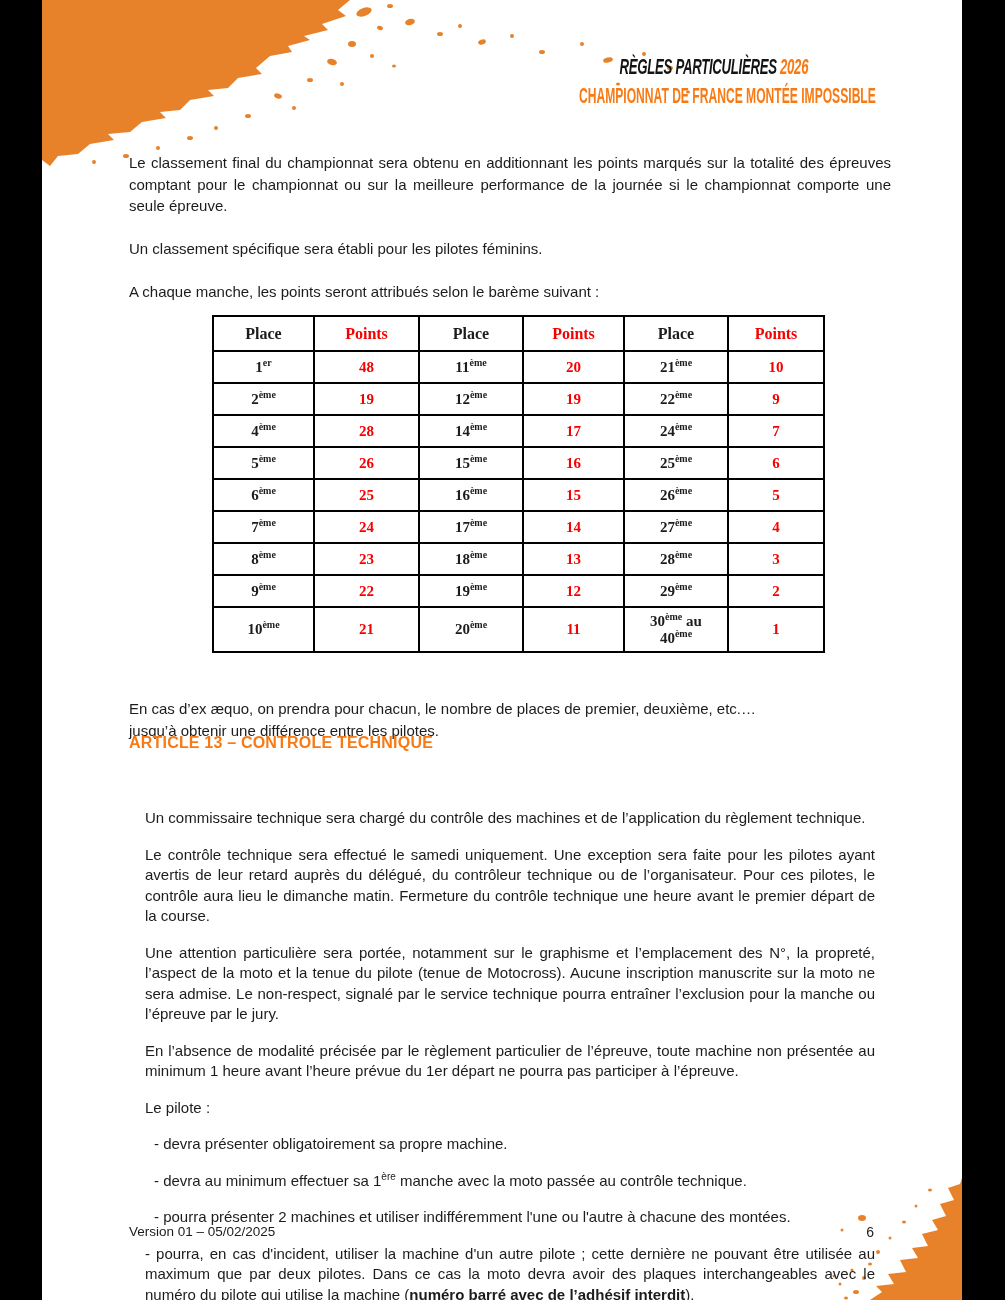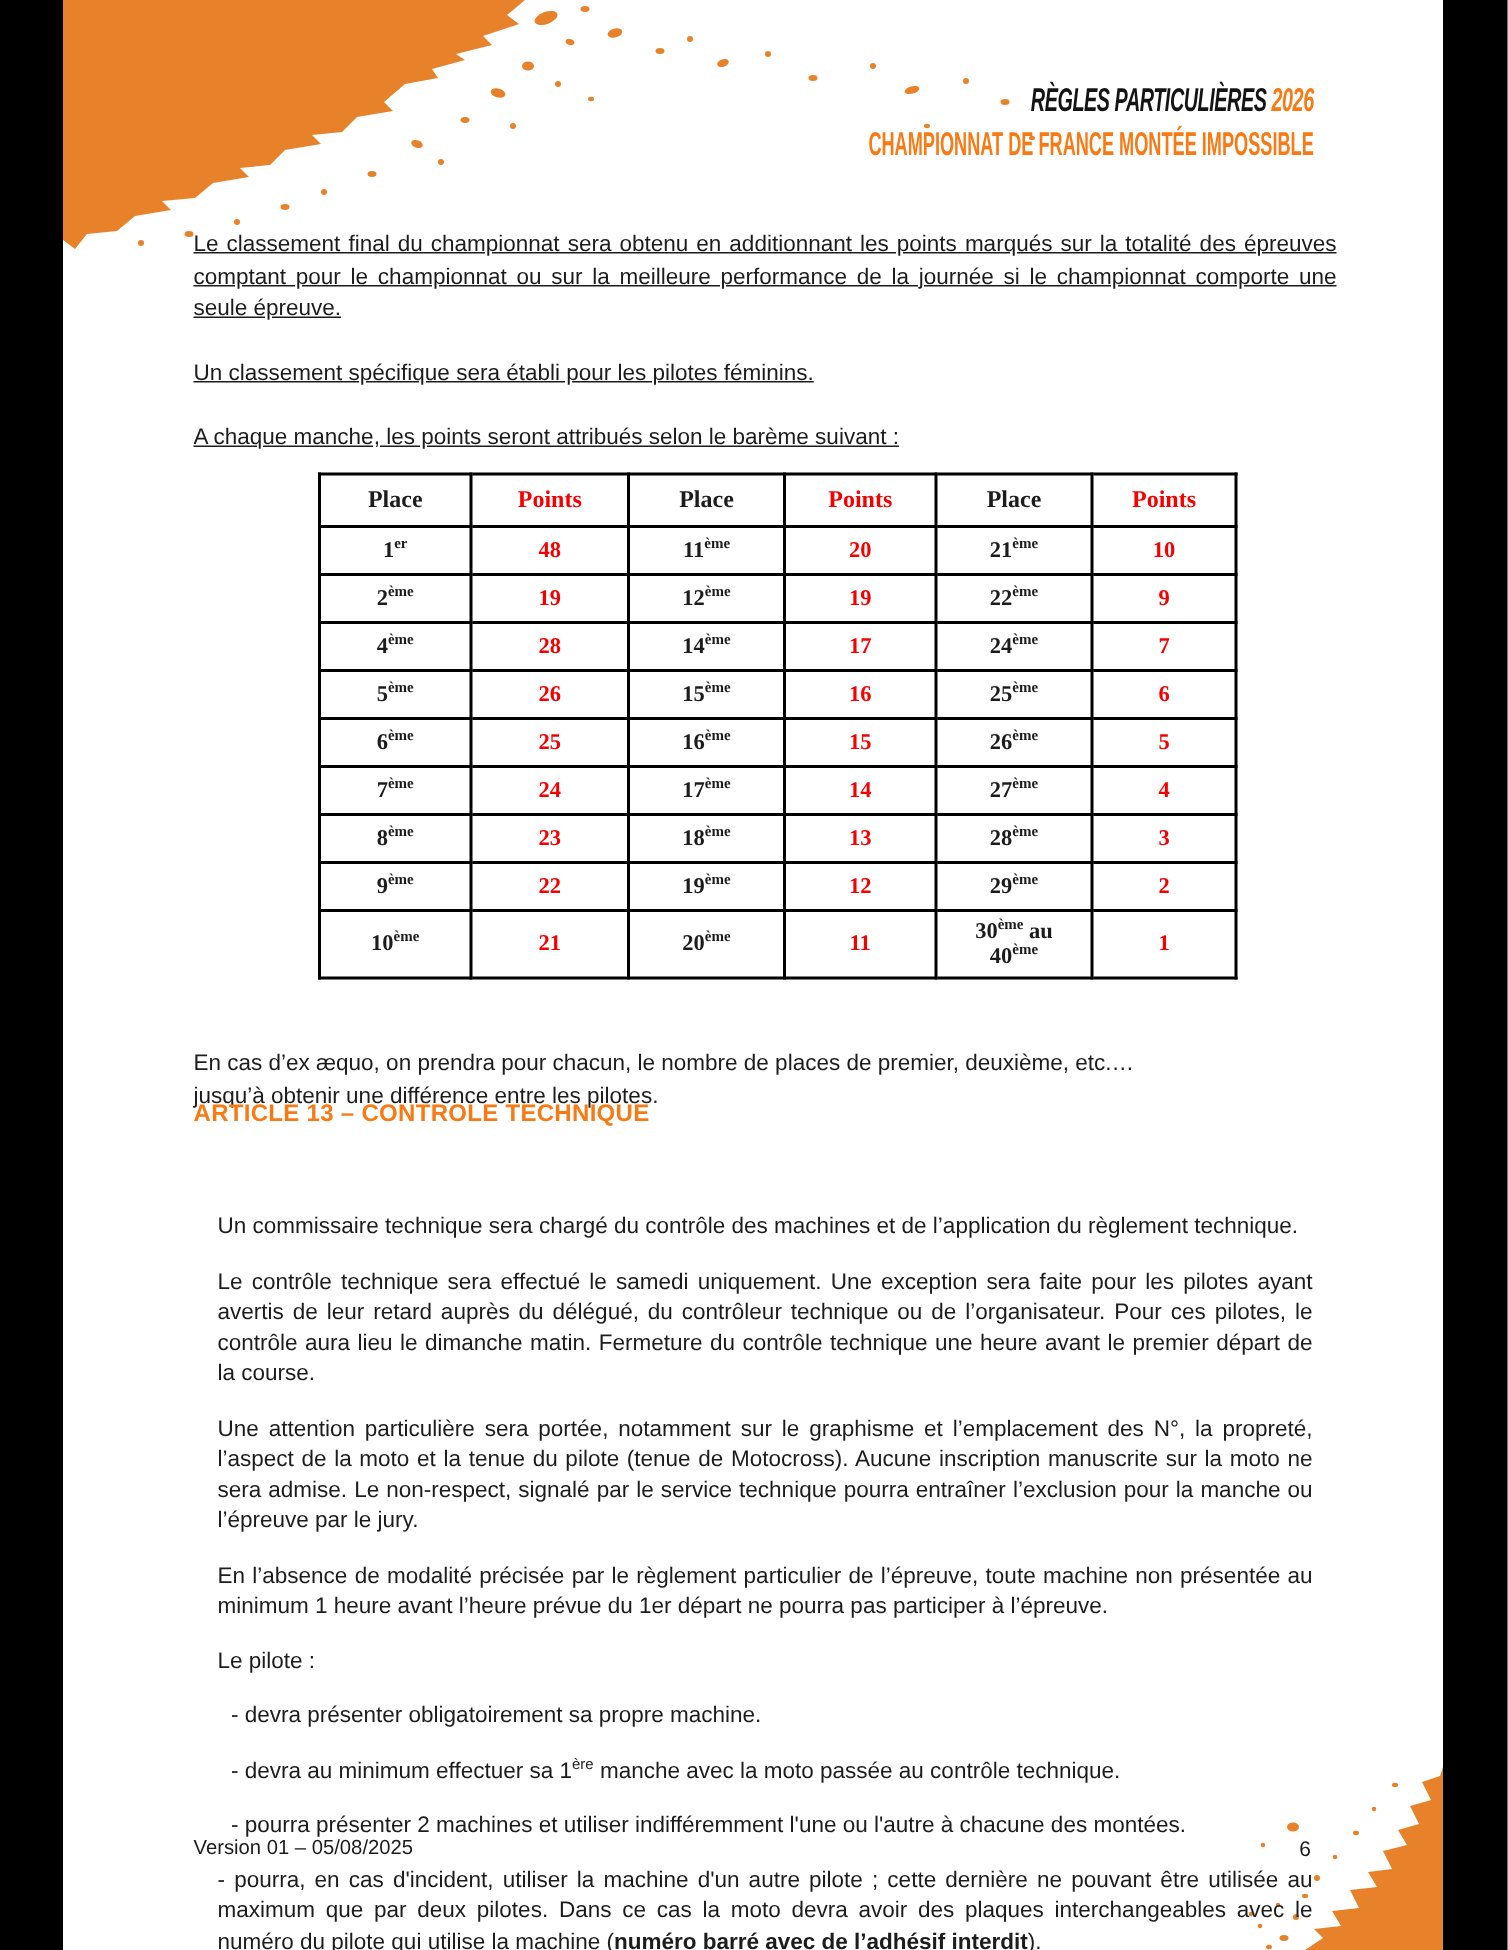--- a/index.html
+++ b/index.html
@@ -11,21 +11,21 @@
     overflow:hidden;
   }
   .page{
     position:absolute;left:42px;top:0;
     width:920px;height:1300px;
     background:#fff;
     overflow:hidden;
     color:#1c1c1c;
   }
   
-  .hdr{position:absolute;top:54px;right:86px;text-align:right;}
+  .hdr{position:absolute;top:54px;right:86px;text-align:center;}
   .hdr-line1{
     font-size:22px;font-weight:bold;font-style:italic;
     white-space:nowrap;color:#141414;letter-spacing:-0.5px;
     transform:scaleX(0.60);transform-origin:100% 50%;
   }
   .hdr-line1 .year{color:var(--accent);} 
   .hdr-line2{
     margin-top:3px;
     font-size:22px;font-weight:bold;white-space:nowrap;
     color:var(--accent);letter-spacing:0px;
@@ -139,21 +139,21 @@
       <ellipse cx="22" cy="116" rx="1.5" ry="1.5"></ellipse>
       <ellipse cx="28" cy="124" rx="1.5" ry="1.5"></ellipse>
     </g>
   </svg>
 
   <div class="hdr">
     <div class="hdr-line1"><span>RÈGLES PARTICULIÈRES </span><span class="year">2026</span></div>
     <div class="hdr-line2">CHAMPIONNAT DE FRANCE MONTÉE IMPOSSIBLE</div>
   </div>
 
-  <div id="intro-block" class="textblock" style="top:152px;text-decoration:underline;">
+  <div id="intro-block" class="textblock" style="top:152px;">
       <p><span>Le classement final du championnat sera obtenu en additionnant les points marqués sur la totalité des épreuves comptant pour le championnat ou sur la meilleure performance de la journée si le championnat comporte une seule épreuve.</span></p>
       <p><span>Un classement spécifique sera établi pour les pilotes féminins.</span></p>
       <p><span>A chaque manche, les points seront attribués selon le barème suivant :</span></p>
     </div>
 
   <table class="points-table">
     <colgroup>
         <col>
         <col>
         <col>
@@ -258,16 +258,16 @@
       <p><span>Le contrôle technique sera effectué le samedi uniquement. Une exception sera faite pour les pilotes ayant avertis de leur retard auprès du délégué, du contrôleur technique ou de l’organisateur. Pour ces pilotes, le contrôle aura lieu le dimanche matin. Fermeture du contrôle technique une heure avant le premier départ de la course.</span></p>
       <p><span>Une attention particulière sera portée, notamment sur le graphisme et l’emplacement des N°, la propreté, l’aspect de la moto et la tenue du pilote (tenue de Motocross). Aucune inscription manuscrite sur la moto ne sera admise. Le non-respect, signalé par le service technique pourra entraîner l’exclusion pour la manche ou l’épreuve par le jury.</span></p>
       <p><span>En l’absence de modalité précisée par le règlement particulier de l’épreuve, toute machine non présentée au minimum 1 heure avant l’heure prévue du 1er départ ne pourra pas participer à l’épreuve.</span></p>
       <p><span>Le pilote :</span></p>
       <p class="bullet"><span>- devra présenter obligatoirement sa propre machine.</span></p>
       <p class="bullet"><span>- devra au minimum effectuer sa 1</span><sup>ère</sup><span> manche avec la moto passée au contrôle technique.</span></p>
       <p class="bullet"><span>- pourra présenter 2 machines et utiliser indifféremment l'une ou l'autre à chacune des montées.</span></p>
       <p><span>- pourra, en cas d'incident, utiliser la machine d'un autre pilote ; cette dernière ne pouvant être utilisée au maximum que par deux pilotes. Dans ce cas la moto devra avoir des plaques interchangeables avec le numéro du pilote qui utilise la machine (</span><span class="b">numéro barré avec de l’adhésif interdit</span><span>).</span></p>
     </div>
 
-  <div class="footer-version">Version 01 – 05/08/2025</div>
+  <div class="footer-version">Version 01 – 05/02/2025</div>
   <div class="footer-page">6</div>
 
 </div>
 
 </body></html>

